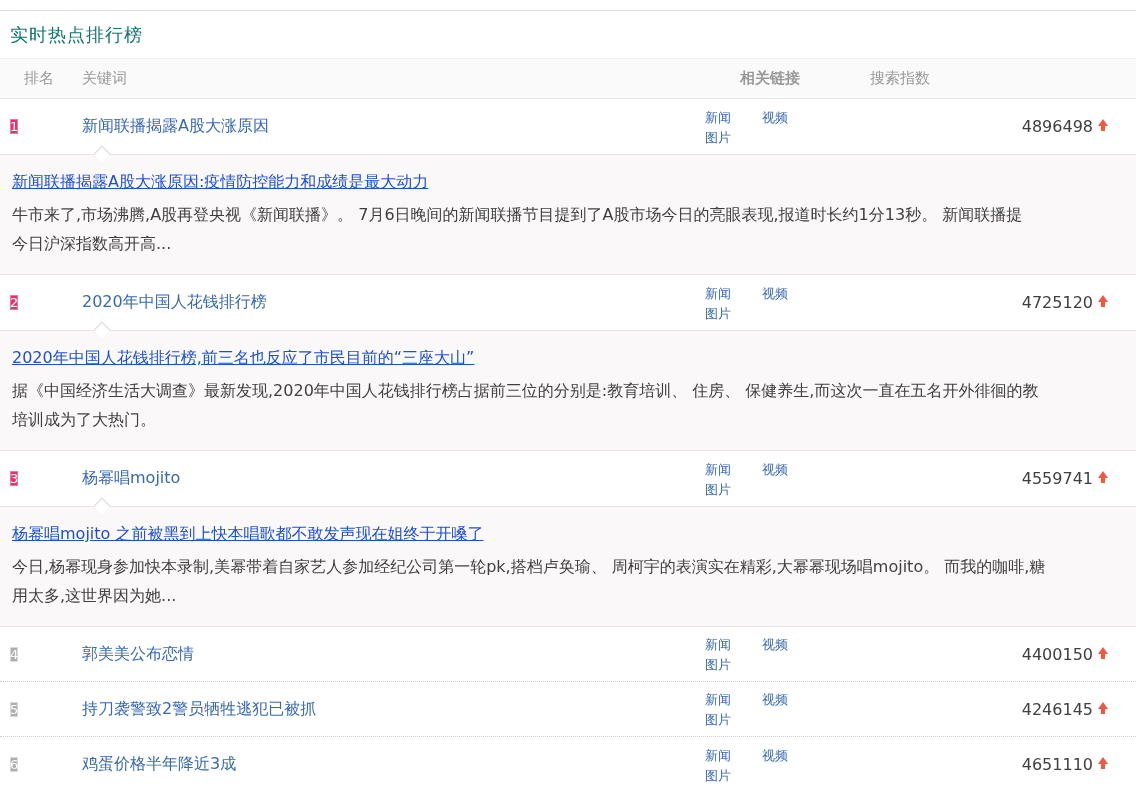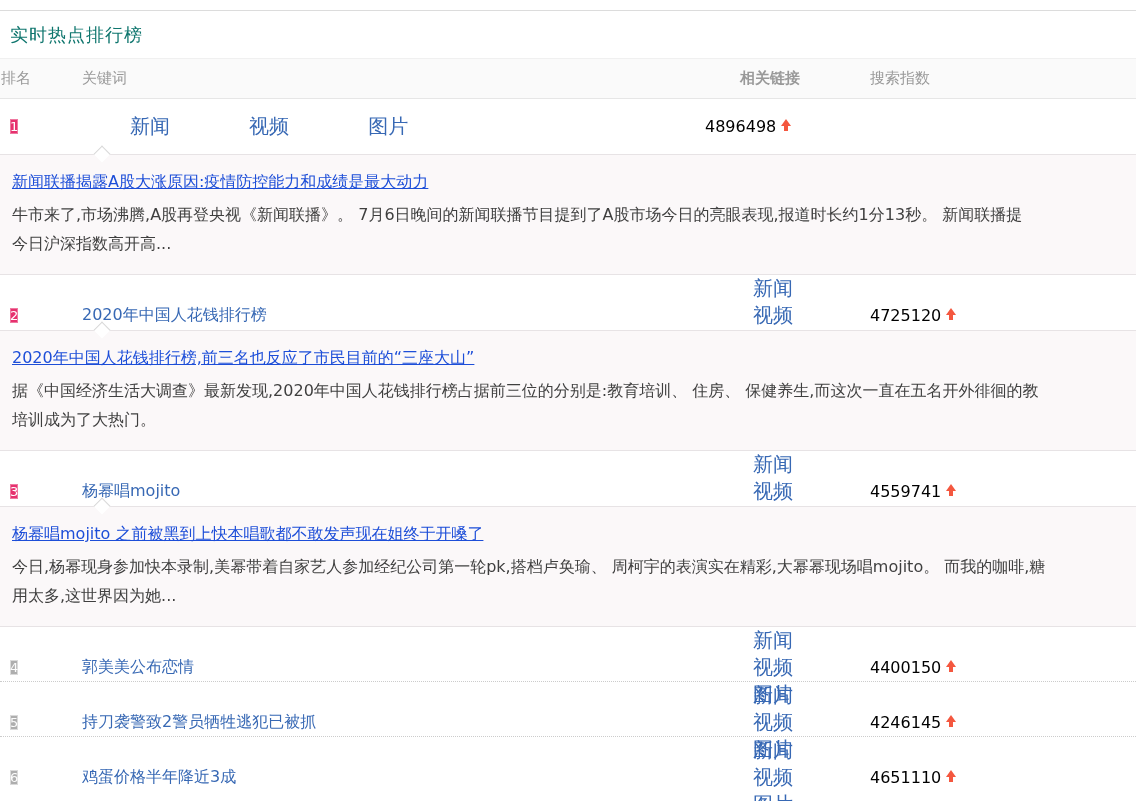--- a/index.html
+++ b/index.html
@@ -7,36 +7,36 @@
     font-family:"DejaVu Sans","Liberation Sans",sans-serif; }
   .board { width:1240px; margin-top:10px; border-top:1px solid #dcdcdc; }
 
   .title-bar { height:47px; display:flex; align-items:center; padding-left:10px; background:#fff; }
   .title-bar h1 { font-size:18px; font-weight:normal; color:#0f766e; letter-spacing:1px; }
 
   .grid-row { display:grid; grid-template-columns:82px 623px 165px 238px 1fr; align-items:center; }
 
   .head-row { height:41px; background:#fafafa; border-top:1px solid #f0f0f0; border-bottom:1px solid #e6e6e6;
     color:#999; font-size:15px; }
-  .head-rank { padding-left:1px; }
+  .head-rank { padding-left:24px; }
   .head-links { padding-left:35px;font-weight:bold; }
   .head-index { text-align:left; }
 
   .item-row { height:55px; background:#fff; }
   .item-row.dotted { border-bottom:1px dotted #ccc; }
 
   .rank-badge { width:20px; height:20px; margin-left:10px; line-height:20px; text-align:center;
     font-size:13px; color:#fff; }
   .rank-hot  { background:#e6316e; box-shadow:inset 0 0 0 1px rgba(255,255,255,.35); }
   .rank-gray { background:#aeaeae; box-shadow:inset 0 0 0 1px rgba(255,255,255,.55); color:#fcfcfc; }
 
   a.kw { font-size:16px; color:#3768b4; text-decoration:none; white-space:nowrap; }
-  .links-cell a { display:inline-block; margin-right:26px; font-size:20px; color:#3768b4; text-decoration:none;margin-left:48px; }
+  .links-cell a { display:inline-block; margin-right:26px; font-size:13px; color:#3768b4; text-decoration:none; }
 
-  .index-cell { text-align:left; font-size:16px; color:#000000; white-space:nowrap; }
+  .index-cell { text-align:right; font-size:16px; color:#404040; white-space:nowrap; }
   .up-arrow { display:inline-block; position:relative; width:10px; height:13px; margin-left:5px; }
   .up-arrow::before { content:""; position:absolute; top:0; left:0; width:0; height:0;
     border-left:5px solid transparent; border-right:5px solid transparent; border-bottom:7px solid #f4573f; }
   .up-arrow::after { content:""; position:absolute; top:6px; left:3px; width:4px; height:6px; background:#f4573f; }
 
   .detail { position:relative; background:#fbf8f9; border-top:1px solid #e7e3e5; border-bottom:1px solid #e7e3e5;
     padding:15px 12px 16px 12px; }
   .notch { position:absolute; top:-7px; left:96px; width:12px; height:12px; background:#fff;
     border-top:1px solid #d8d8d8; border-left:1px solid #d8d8d8; transform:rotate(45deg); }
   .detail a.d-title { display:inline-block; font-size:16px; color:#1d4ed8; text-decoration:underline;
@@ -55,20 +55,21 @@
   <div class="grid-row head-row">
     <div class="head-rank">排名</div>
     <div>关键词</div>
     <div class="head-links">相关链接</div>
     <div class="head-index">搜索指数</div>
     <div></div>
   </div>
 
   <div class="grid-row item-row">
     <div><span class="rank-badge rank-hot">1</span></div>
+    <div><a class="kw" href="#">新闻联播揭露A股大涨原因</a></div>
     <div class="links-cell">
       <a href="#">新闻</a>
       <a href="#">视频</a>
       <a href="#">图片</a>
     </div>
     <div class="index-cell"><span>4896498</span><span class="up-arrow"></span></div>
     <div></div>
   </div>
   <div class="detail">
     <span class="notch"></span>

